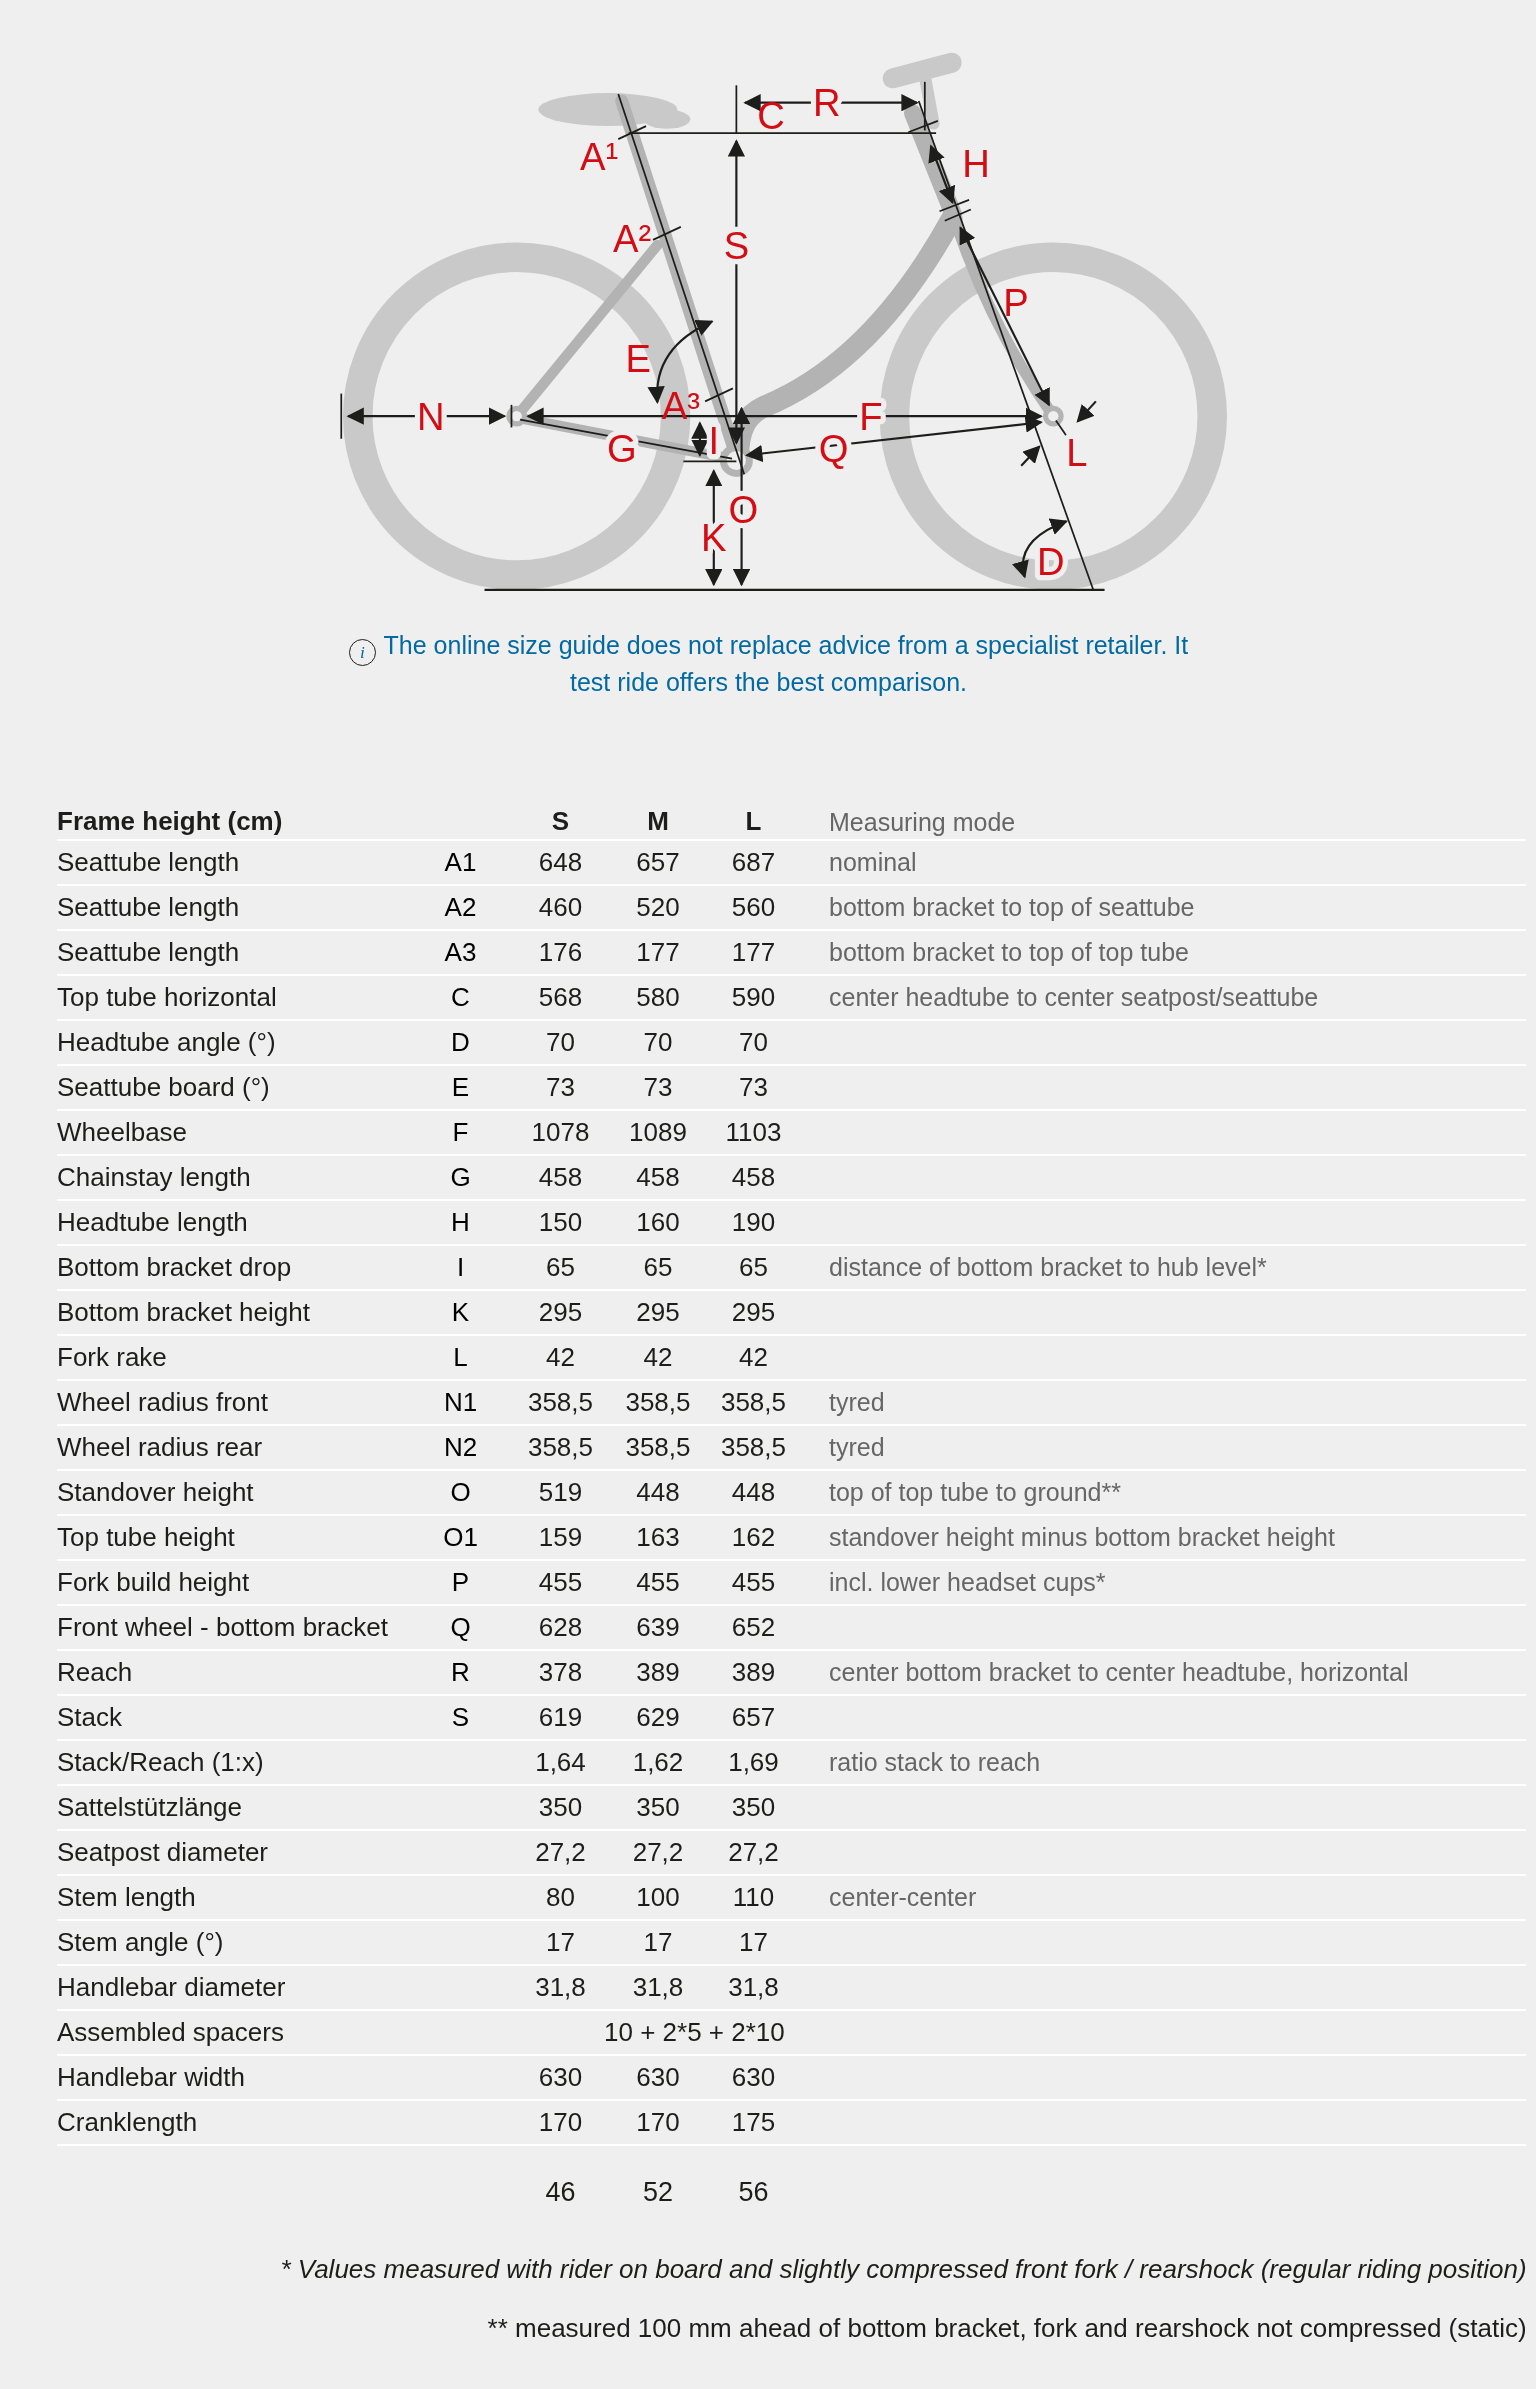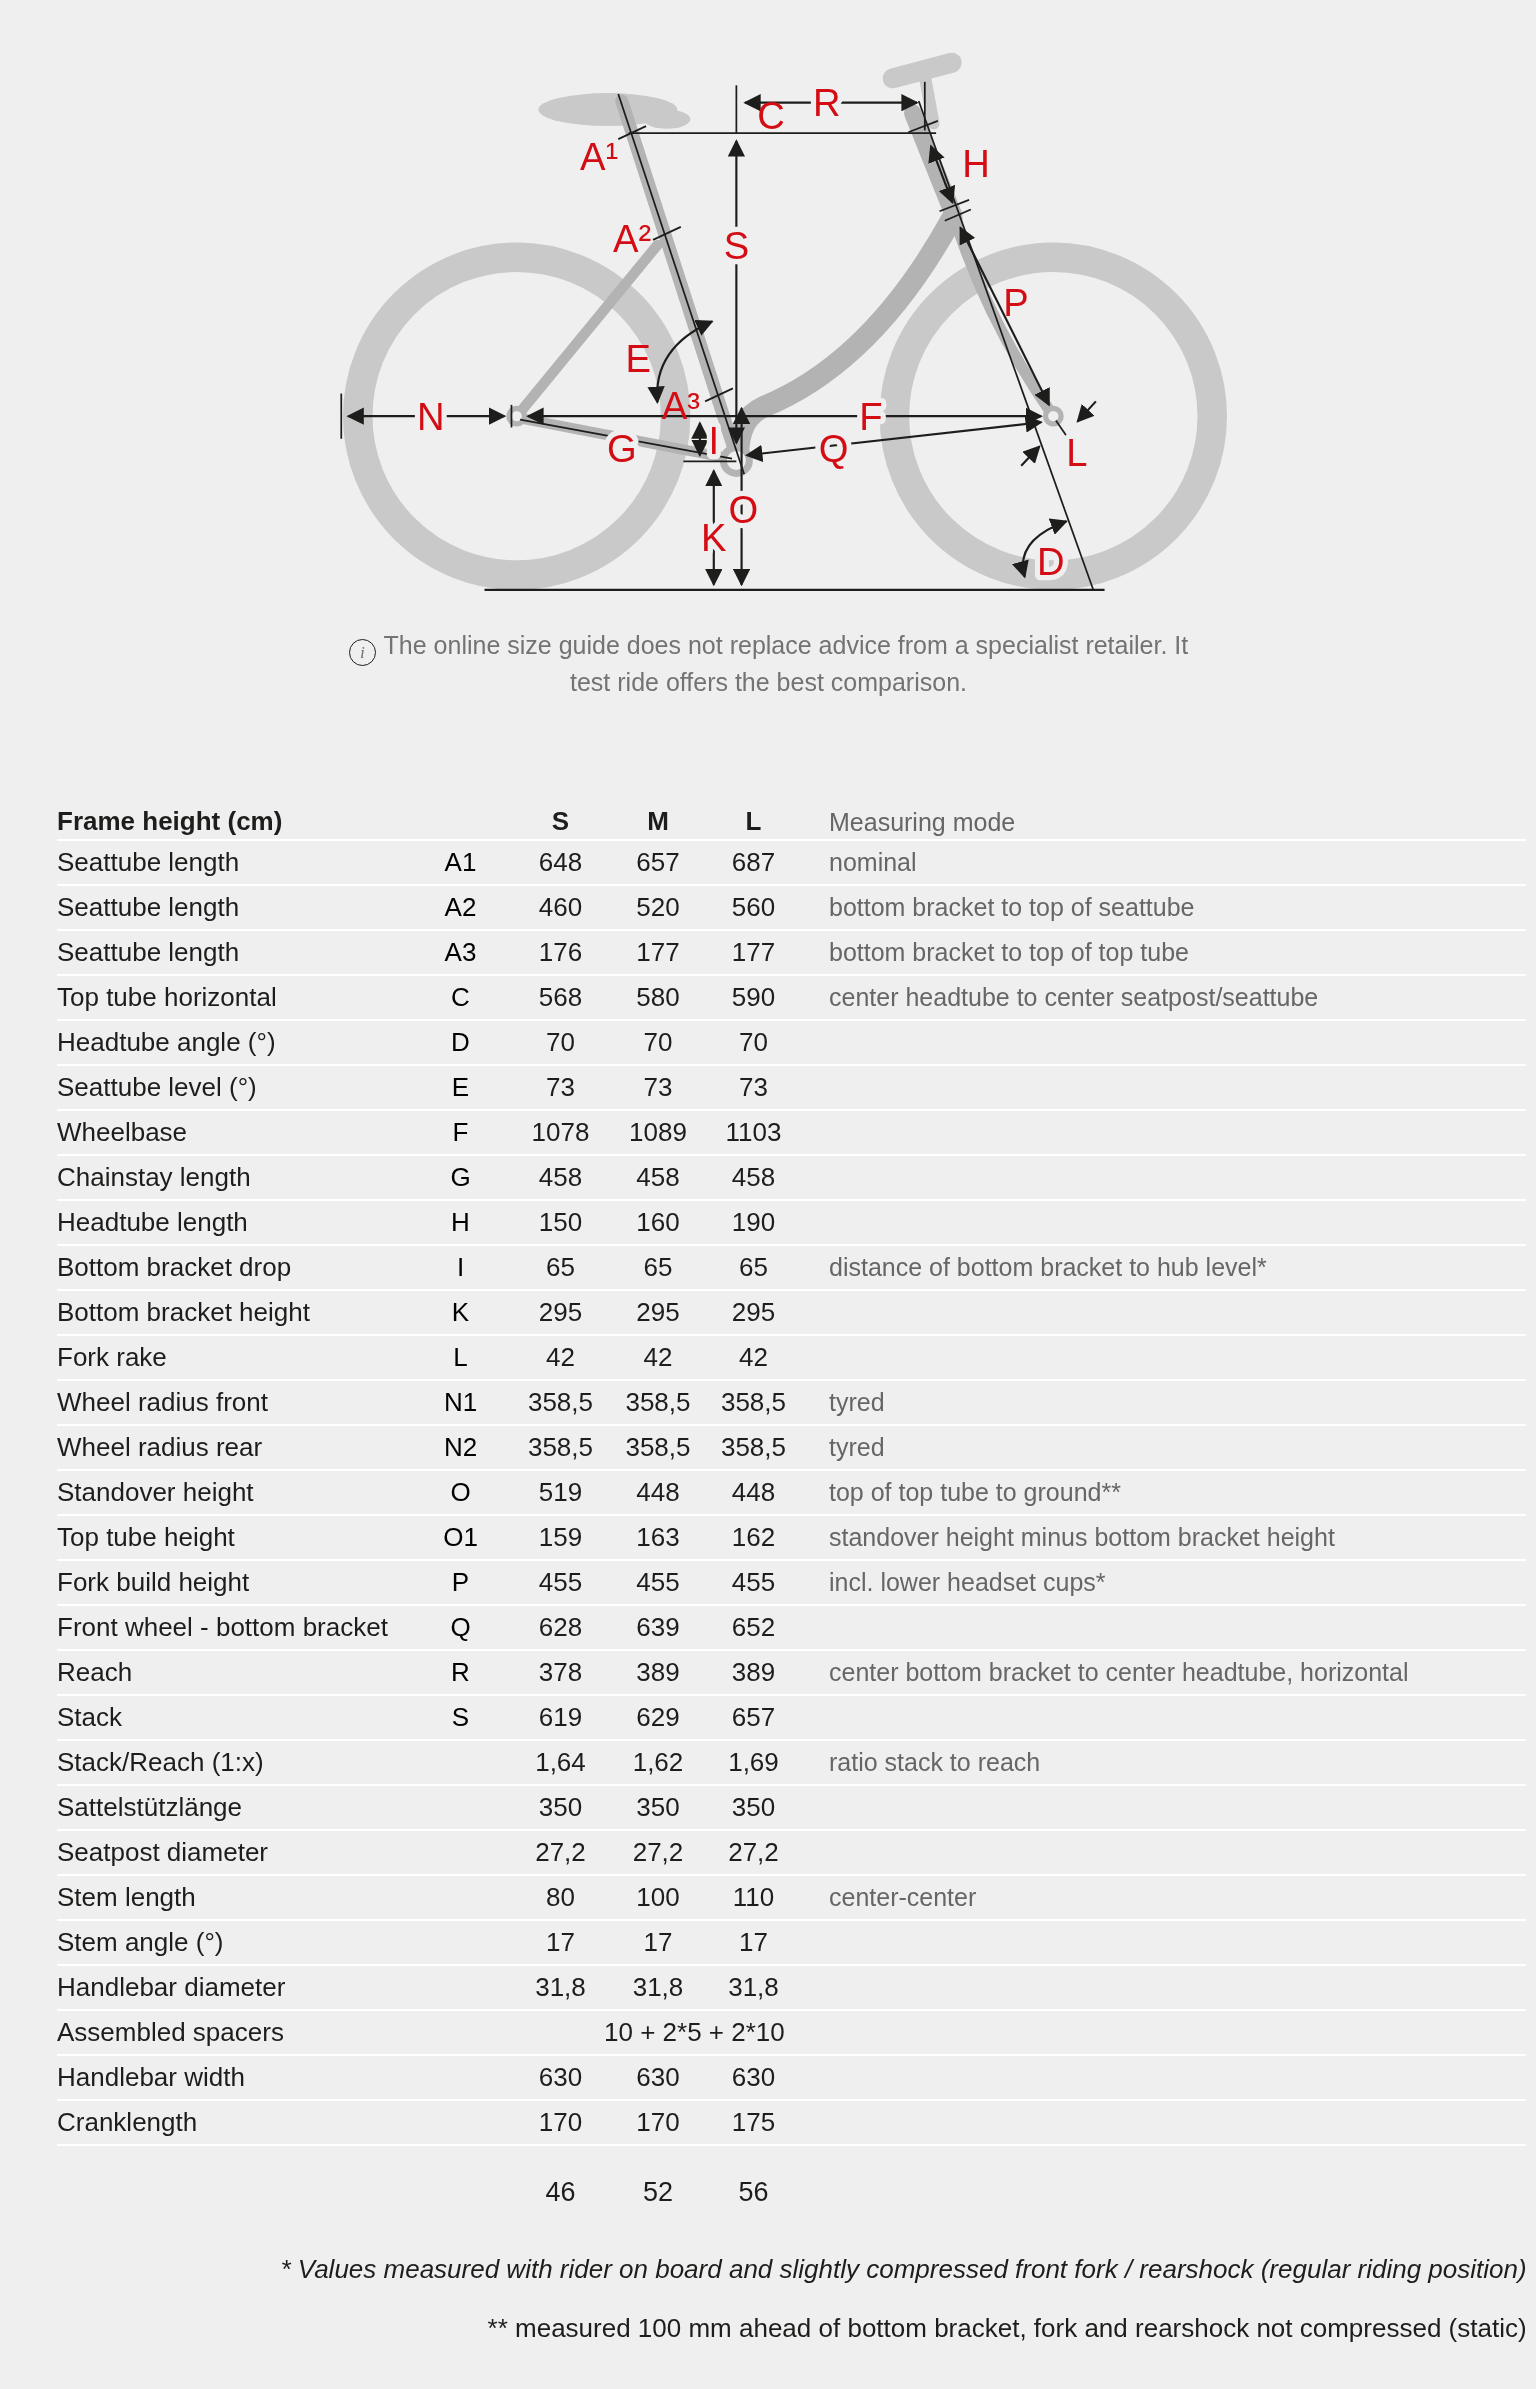--- a/index.html
+++ b/index.html
@@ -10,21 +10,21 @@
   }
   
   .diagram{position:absolute;top:0;left:0;}
   .dlabel{fill:#d40d15;font-size:44px;font-family:"Liberation Sans",sans-serif;text-anchor:middle;}
   .halo{paint-order:stroke;stroke:#efefef;stroke-width:12px;stroke-linejoin:round;}
   .meas{stroke:#1d1d1b;stroke-width:2.5;fill:none;}
   .thin{stroke-width:2;}
   .bike-stroke{fill:none;stroke-linecap:round;}
   
   .info{position:absolute;top:629px;left:0;width:100%;text-align:center;
-        font-size:25px;line-height:33px;color:#737373;}
+        font-size:25px;line-height:33px;color:#0369a1;}
   .info-icon{display:inline-block;width:25px;height:25px;border:1.7px solid #1d1d1b;border-radius:50%;
         font-size:17.4px;line-height:25px;text-align:center;vertical-align:-3.5px;margin-right:7.8px;
         font-family:"Liberation Serif",serif;font-style:italic;}
   
   .geo-table{position:absolute;left:57px;top:786px;width:1469px;}
   .grid{display:grid;grid-template-columns:347px 113px 87px 108px 83px 1fr;box-sizing:border-box;}
   .thead{height:55px;align-items:end;padding-bottom:2px;border-bottom:2.6px solid #ffffff;
          font-size:26px;font-weight:bold;}
   .row{height:45px;align-items:center;border-bottom:2.6px solid #ffffff;font-size:26px;}
   .c-label{text-align:left;}
@@ -192,21 +192,21 @@
       <div class="grid row">
         <div class="c-label">Headtube angle (°)</div>
         <div class="c-letter">D</div>
         <div class="c-val">70</div>
         <div class="c-val">70</div>
         <div class="c-val">70</div>
         <div class="c-mode"></div>
       </div>
 
       <div class="grid row">
-        <div class="c-label">Seattube level (°)</div>
+        <div class="c-label">Seattube board (°)</div>
         <div class="c-letter">E</div>
         <div class="c-val">73</div>
         <div class="c-val">73</div>
         <div class="c-val">73</div>
         <div class="c-mode"></div>
       </div>
 
       <div class="grid row">
         <div class="c-label">Wheelbase</div>
         <div class="c-letter">F</div>

